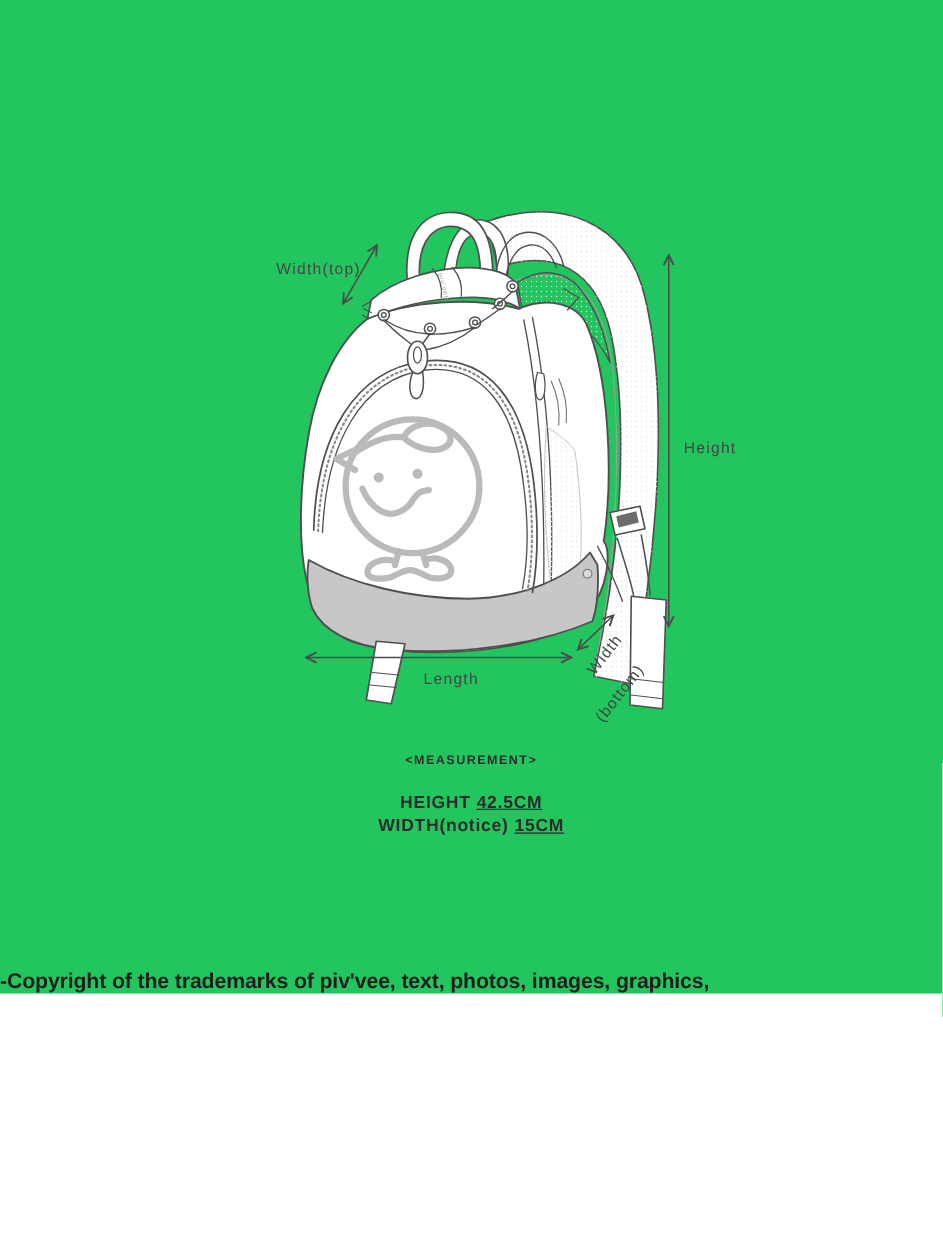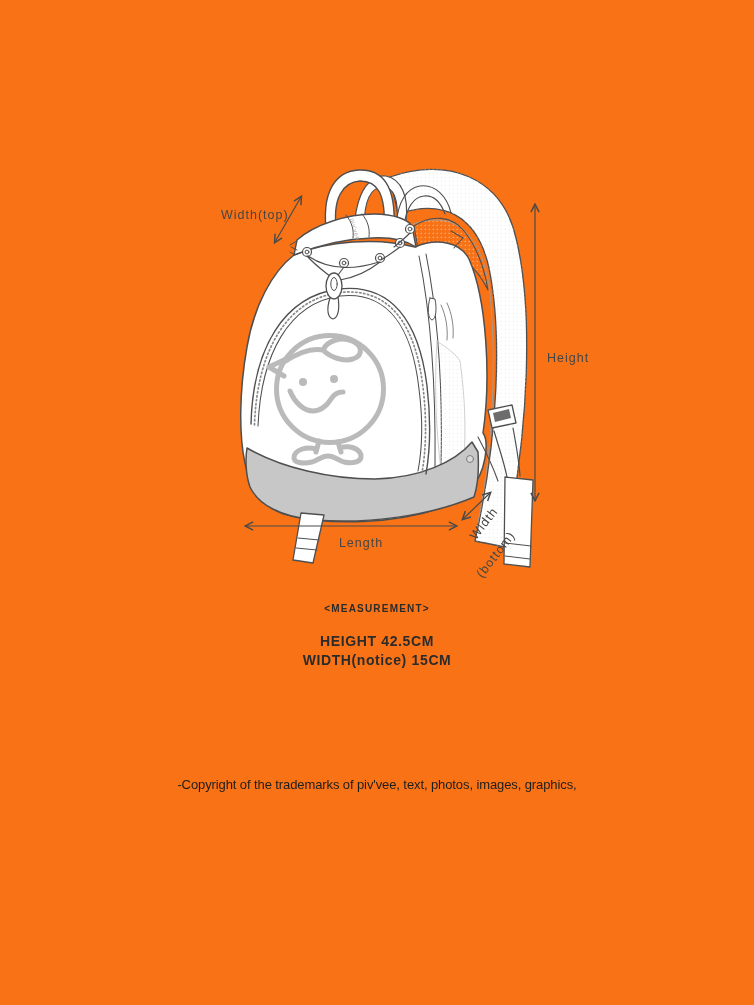--- a/index.html
+++ b/index.html
@@ -1,36 +1,36 @@
 <!DOCTYPE html>
 <html><head>
 <meta charset="utf-8">
 <style>
   html,body{margin:0;padding:0;background:#fff;}
   .page{
-    position:relative;width:754px;height:1005px;background:#f97316;
+    position:relative;width:754px;height:795px;background:#22c55e;
     font-family:"Liberation Sans",sans-serif;overflow:hidden;
   }
   .diagram-svg{position:absolute;top:0;left:0;}
   .diagram-label{
     font-family:"Liberation Sans",sans-serif;
     font-size:12.5px;letter-spacing:1px;fill:#454545;
   }
   .measurement{
     position:absolute;top:603px;left:0;width:754px;text-align:center;
     color:#2b2b2b;
   }
   .measurement h3{
     margin:0 0 18px 0;font-size:10px;font-weight:bold;letter-spacing:1.2px;
   }
   .measurement .rows{font-size:14px;font-weight:bold;line-height:19.4px;letter-spacing:0.6px;}
-  .measurement .val{margin-left:.34em;}
+  .measurement .val{margin-left:.34em;text-decoration:underline;}
   .footer{
-    position:absolute;top:777px;left:0;width:754px;text-align:center;
-    font-size:13px;line-height:16.4px;color:#1d1d1d;letter-spacing:-0.1px;
+    position:absolute;top:777px;left:0;width:754px;text-align:left;
+    font-size:17px;line-height:16.4px;color:#1d1d1d;letter-spacing:-0.1px;font-weight:bold;
   }
   .footer p{margin:0;}
 </style>
 </head>
 <body>
 
 <div class="page">
 
   <svg class="diagram-svg" width="754" height="600" viewBox="0 0 754 600">
     <defs>

